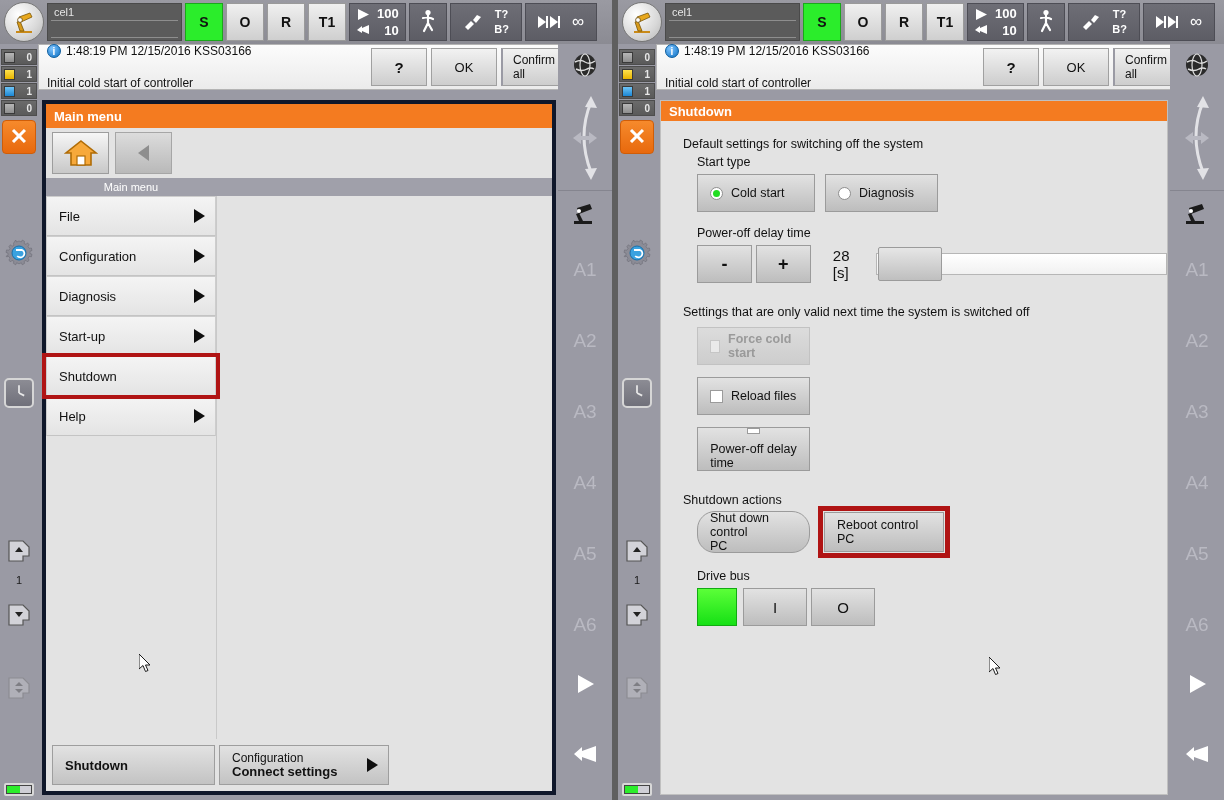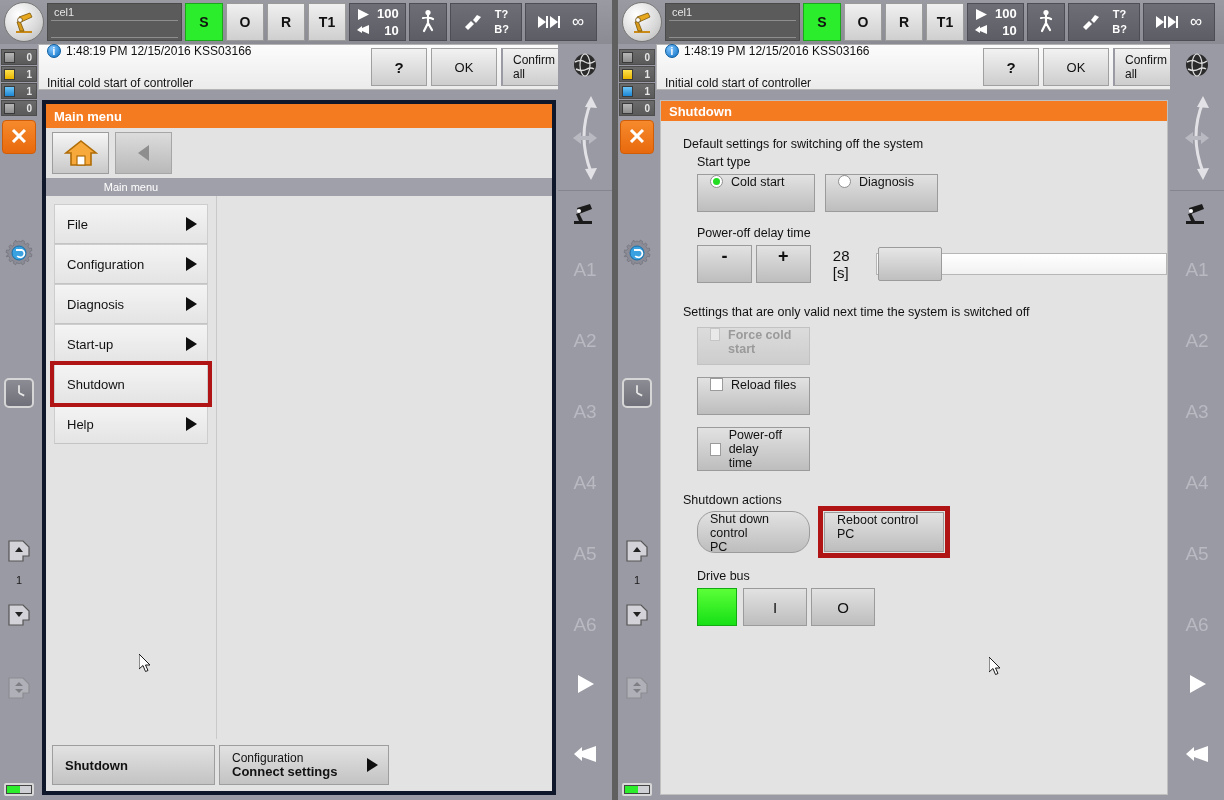--- a/index.html
+++ b/index.html
@@ -142,21 +142,21 @@
   .homebtn { width:57px; height:42px; background:linear-gradient(#f6f6f6,#c8c8c8);
              border:1px solid #9d9d9d; display:flex; align-items:center; justify-content:center; }
   .backbtn { width:57px; height:42px; background:linear-gradient(#dcdcdc,#b9b9b9);
              border:1px solid #a6a6a6; display:flex; align-items:center; justify-content:center; }
   .tri-left { width:0; height:0; border-top:8px solid transparent; border-bottom:8px solid transparent;
               border-right:11px solid #8e8e8e; }
   .menu-columns { flex:1; display:flex; }
   .menu-col { width:170px; display:flex; flex-direction:column; }
   .menu-colhead { height:18px; background:#a0a0aa; color:#fff; font-size:11px;
                   display:flex; align-items:center; justify-content:center; }
-  .menu-list { flex:1; background:#e3e3e3; padding:8px; }
+  .menu-list { flex:1; background:#e3e3e3; padding:0; }
   .mitem {
     height:40px; background:linear-gradient(#f4f4f4,#e4e4e4);
     border:1px solid #cdcdcd; border-bottom:1px solid #c4c4c4;
     display:flex; align-items:center; justify-content:space-between;
     padding:0 10px 0 12px; font-size:13px; color:#111;
   }
   .mitem.selected { position:relative; }
   .mitem-hl {
     position:absolute; left:-5px; right:-5px; top:-4px; bottom:-4px;
     border:4px solid #b01414; pointer-events:none;
@@ -181,21 +181,21 @@
   .sd-frame { position:absolute; left:4px; top:10px; right:2px; bottom:5px; background:#e3e3e3;
               border:1px solid #c0c0c0; display:flex; flex-direction:column; }
   .sd-title { height:20px; background:#f47b20; color:#fff; font-size:13px; font-weight:bold;
               display:flex; align-items:center; padding-left:8px; }
   .sd-body { flex:1; background:#e3e3e3; padding:16px 0 0 22px; position:relative; }
   .grp-label { font-size:12.5px; color:#111; margin-bottom:4px; }
   .sub-label { font-size:12.5px; color:#111; margin:0 0 5px 14px; }
   .row { display:flex; align-items:center; margin-left:14px; }
   .optbtn {
     height:38px; background:linear-gradient(#e2e2e2,#bdbdbd); border:1px solid #9b9b9b;
-    display:flex; align-items:flex-start; gap:8px; padding:0 12px; font-size:12.5px; color:#111;
+    display:flex; align-items:center; gap:8px; padding:0 12px; font-size:12.5px; color:#111;
   }
   .optbtn.disabled { background:linear-gradient(#dcdcdc,#cdcdcd); color:#9a9a9a;
                      border:1px solid #c2c2c2; }
   .radio { width:13px; height:13px; border-radius:50%; background:#fff;
            border:1px solid #8e8e8e; display:flex; align-items:center; justify-content:center; }
   .radio .dot { width:7px; height:7px; border-radius:50%; background:#22dd22; }
   .chk { width:13px; height:13px; background:#fff; border:1px solid #9b9b9b; }
   .chk.dis { background:#e9e9e9; border:1px solid #c6c6c6; }
   .gap { width:10px; }
   .valtxt { font-size:15px; color:#111; margin:0 10px 0 22px; }
@@ -706,21 +706,21 @@
               <span>Force cold start</span>
             </div>
           </div>
           <div class="row" style="margin-top:12px;">
             <div class="optbtn" style="width:113px;">
               <span class="chk"></span>
               <span>Reload files</span>
             </div>
           </div>
           <div class="row" style="margin-top:12px;">
-            <div class="optbtn" style="width:113px; height:44px; align-items:center;">
+            <div class="optbtn" style="width:113px; height:44px; align-items:center;flex-direction:column;">
               <span class="chk"></span>
               <span class="stack2">
                 <span>Power-off delay</span>
                 <span>time</span>
               </span>
             </div>
           </div>
 
           <div class="grp-label" style="margin-top:22px;">Shutdown actions</div>
           <div class="row" style="margin-bottom:12px;">

